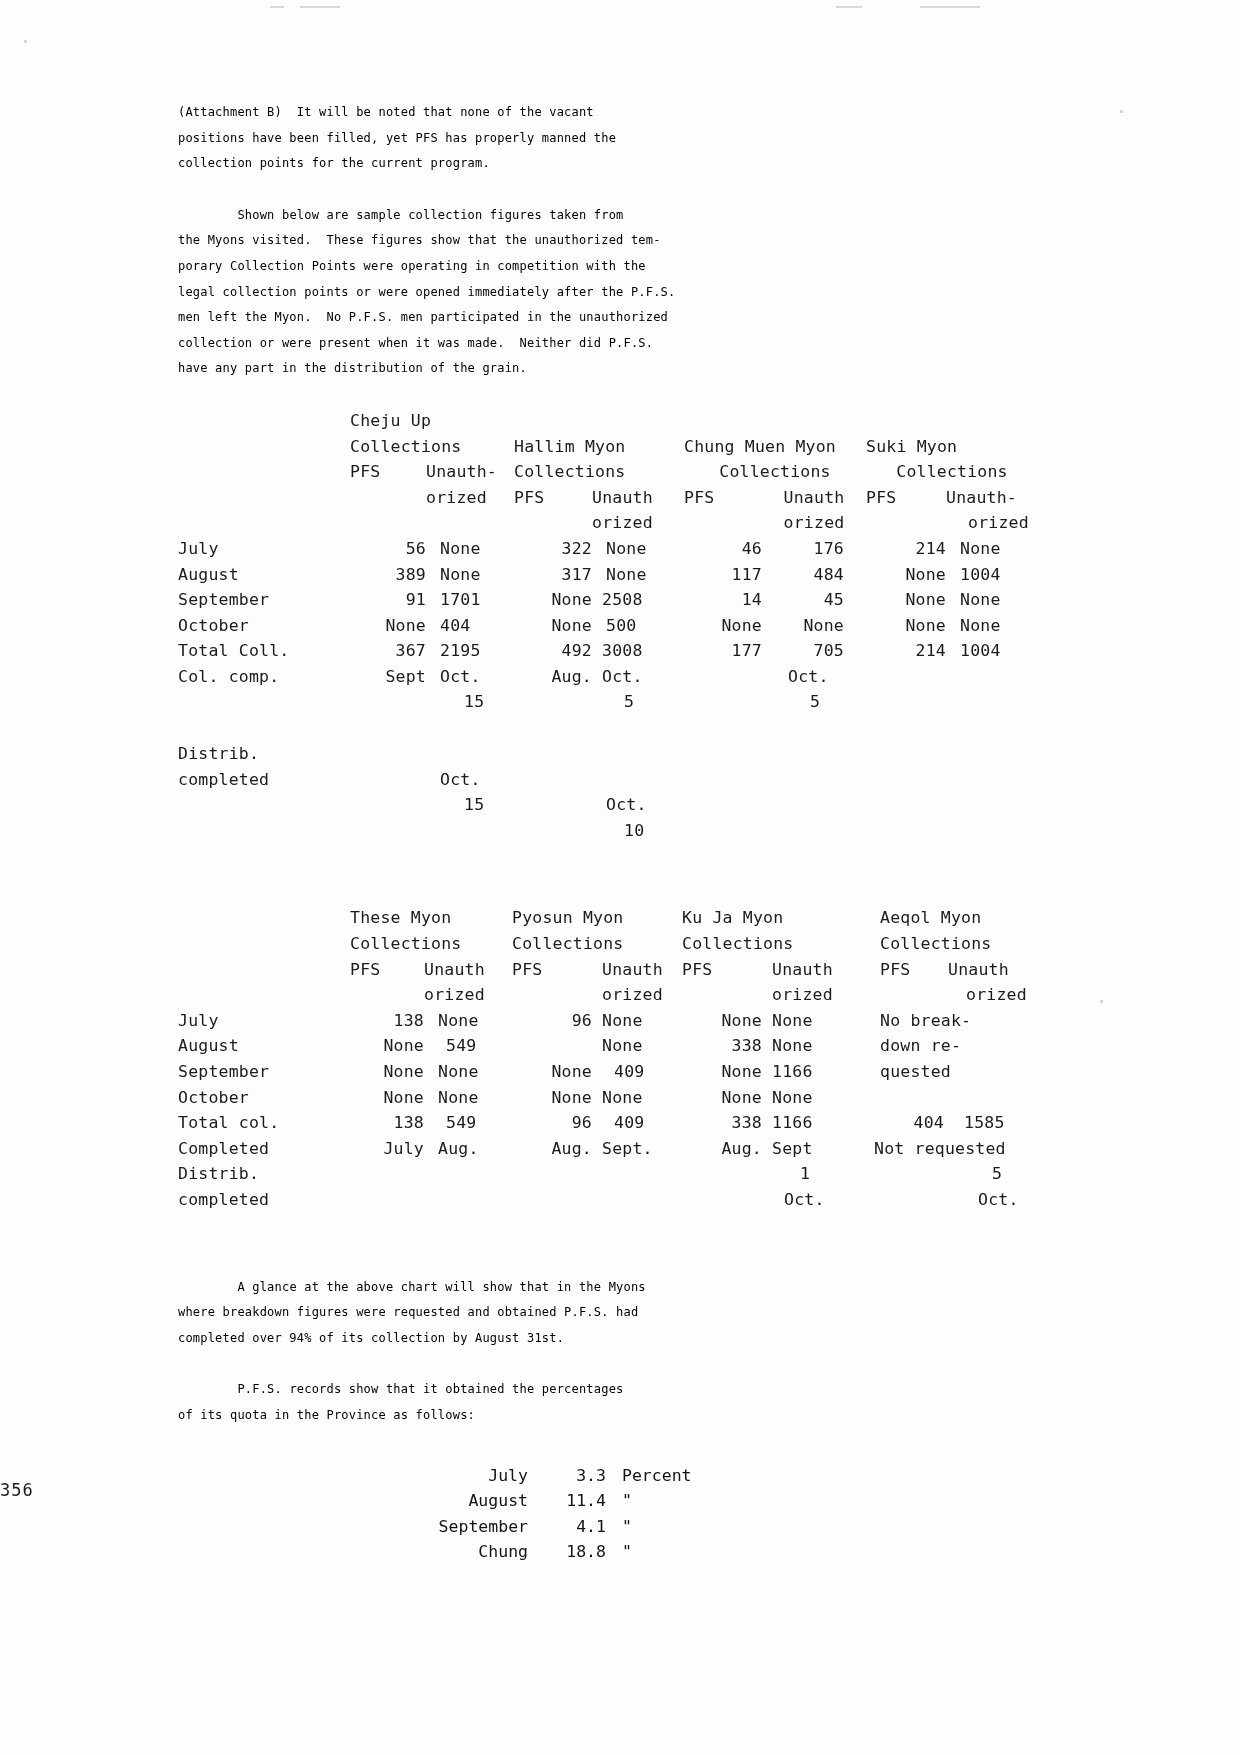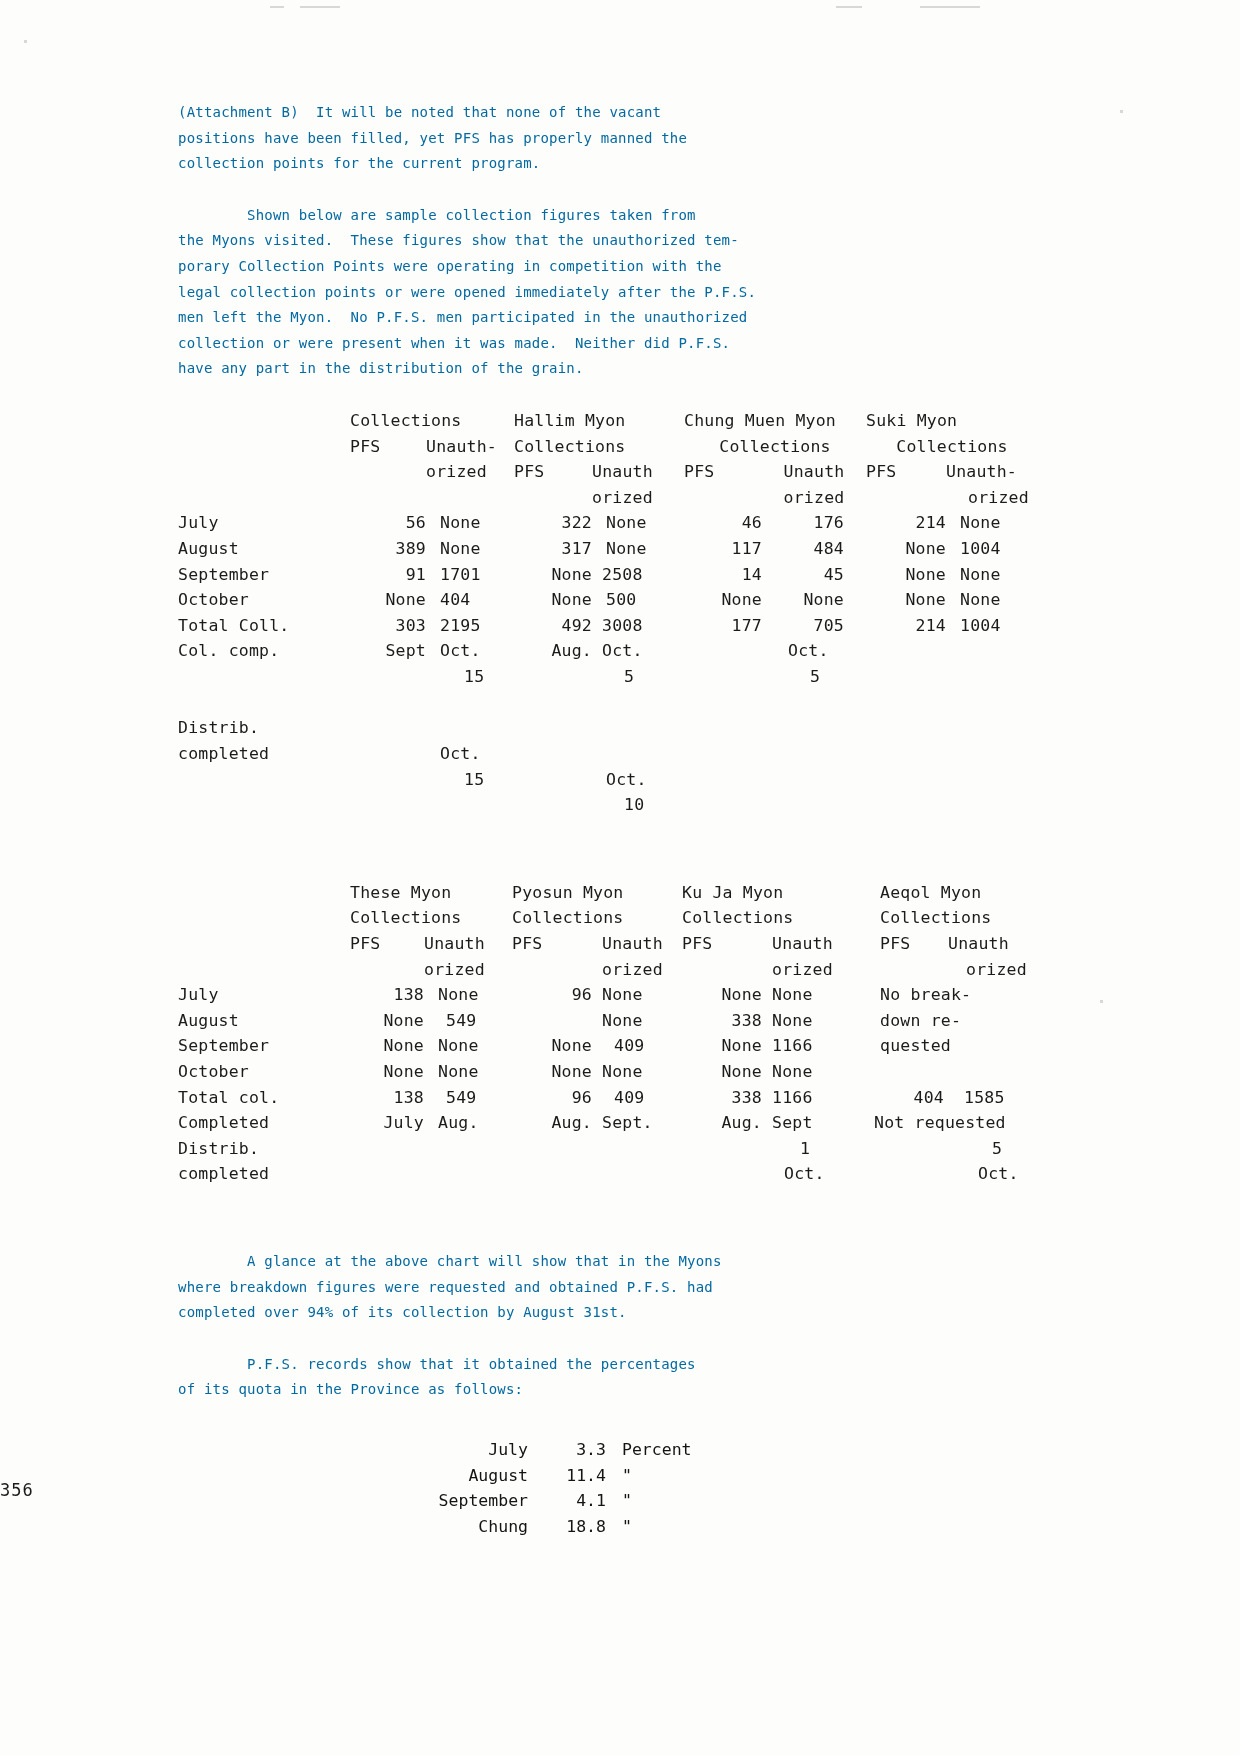--- a/index.html
+++ b/index.html
@@ -26,25 +26,25 @@
     opacity: .55;
   }
   .content {
     position: absolute;
     left: 178px;
     top: 100px;
     width: 900px;
   }
   p.para {
     margin: 0 0 0 0;
-    font-size: 14px;
+    font-size: 12px;
     line-height: 25.6px;
     letter-spacing: 0.2px;
     white-space: pre-wrap;
-    color: #0369a1;
+    color: #000000;
   }
   .gap-sm { height: 26px; }
   .gap-md { height: 34px; }
   .gap-xl { height: 62px; }
 
   
   table.grid {
     border-collapse: collapse;
     font-size: 16.5px;
     line-height: 25.6px;
@@ -141,20 +141,25 @@
           <col class="c-c">
         <col class="c-d">
           <col class="c-e">
           <col class="c-f">
           <col class="c-g">
           <col class="c-h">
       </colgroup>
       <tbody>
         <tr>
           <td></td>
+          <td colspan="2">Cheju Up</td>
+          <td colspan="6"></td>
+        </tr>
+        <tr>
+          <td></td>
           <td colspan="2">Collections</td>
           <td colspan="2">Hallim Myon</td>
           <td colspan="2">Chung Muen Myon</td>
           <td colspan="2">Suki Myon</td>
         </tr>
         <tr>
           <td></td>
           <td>PFS</td>
           <td>Unauth-</td>
           <td colspan="2">Collections</td>
@@ -220,21 +225,21 @@
           <td class="numL" style="padding-left:14px">404</td>
           <td class="numR">None</td>
           <td class="numL" style="padding-left:14px">500</td>
           <td class="numR">None</td>
           <td class="numR" style="padding-right:22px">None</td>
           <td class="numR">None</td>
           <td class="numL" style="padding-left:14px">None</td>
         </tr>
         <tr>
           <td>Total Coll.</td>
-          <td class="numR">303</td>
+          <td class="numR">367</td>
           <td class="numL" style="padding-left:14px">2195</td>
           <td class="numR">492</td>
           <td class="numL" style="padding-left:10px">3008</td>
           <td class="numR">177</td>
           <td class="numR" style="padding-right:22px">705</td>
           <td class="numR">214</td>
           <td class="numL" style="padding-left:14px">1004</td>
         </tr>
         <tr>
           <td>Col. comp.</td>

